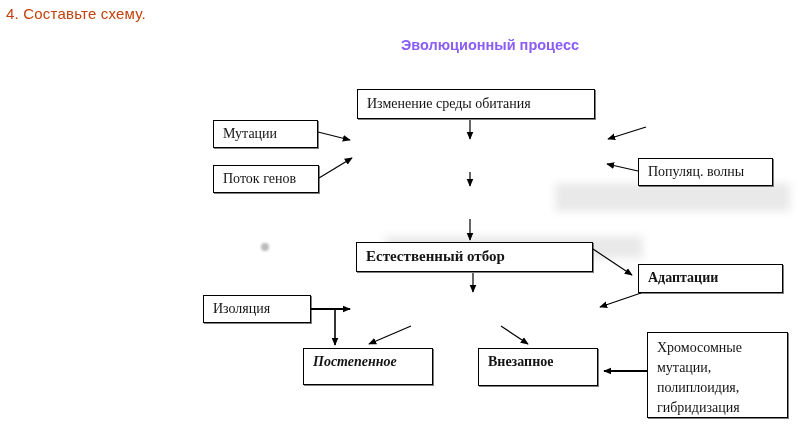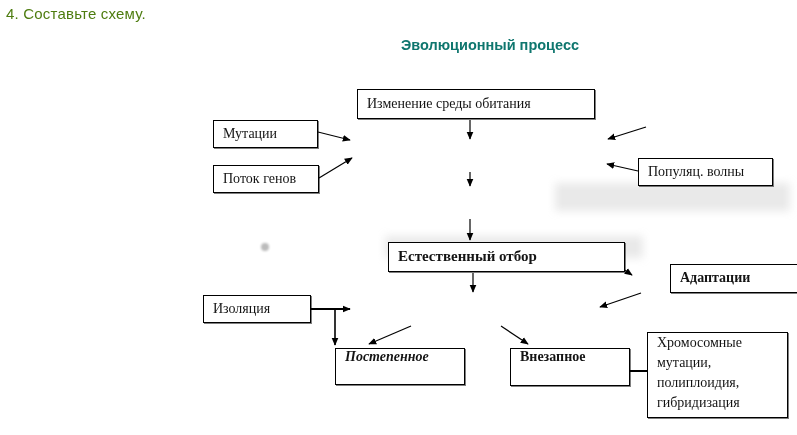--- a/index.html
+++ b/index.html
@@ -1,26 +1,26 @@
 <!DOCTYPE html>
 <html><head>
 <meta charset="utf-8">
 <style>
   html,body{margin:0;padding:0;background:#ffffff;}
   #canvas{position:relative;width:797px;height:435px;background:#ffffff;overflow:hidden;
           font-family:"Liberation Sans",sans-serif;}
-  .heading{position:absolute;left:6px;top:5px;font-size:15px;color:#4d7c0f;letter-spacing:.2px;}
+  .heading{position:absolute;left:6px;top:5px;font-size:15px;color:#c2410c;letter-spacing:.2px;}
   .diagram-title{position:absolute;left:340px;top:37px;width:300px;text-align:center;
-          font-weight:bold;font-size:14.5px;color:#0f766e;}
+          font-weight:bold;font-size:14.5px;color:#8b5cf6;}
   .node{position:absolute;box-sizing:border-box;border:1px solid #000;background:#fff;
         font-family:"Liberation Serif",serif;font-size:14px;color:#141414;
         display:flex;align-items:center;padding:0 4px 0 9px;
         box-shadow:1px 1px 0 rgba(0,0,0,.5);line-height:1.15;}
-  .node.bold{font-weight:bold;margin-left:32px;}
-  .node.top-align{align-items:flex-start;}
+  .node.bold{font-weight:bold;}
+  .node.top-align{align-items:flex-start;padding-top:5px;}
   .node.multiline{line-height:20px;display:block;}
   
   #n-habitat   {left:357px;top:89px; width:238px;height:30px;}
   #n-mutations {left:213px;top:120px;width:105px;height:28px;}
   #n-geneflow  {left:213px;top:165px;width:106px;height:28px;}
   #n-factors   {left:357px;top:142px;width:246px;height:29px;}
   #n-drift     {left:647px;top:112px;width:121px;height:29px;}
   #n-popwaves  {left:638px;top:158px;width:135px;height:28px;}
   #n-struggle  {left:357px;top:188px;width:245px;height:30px;}
   #n-selection {left:356px;top:242px;width:237px;height:30px;font-size:15px;}

